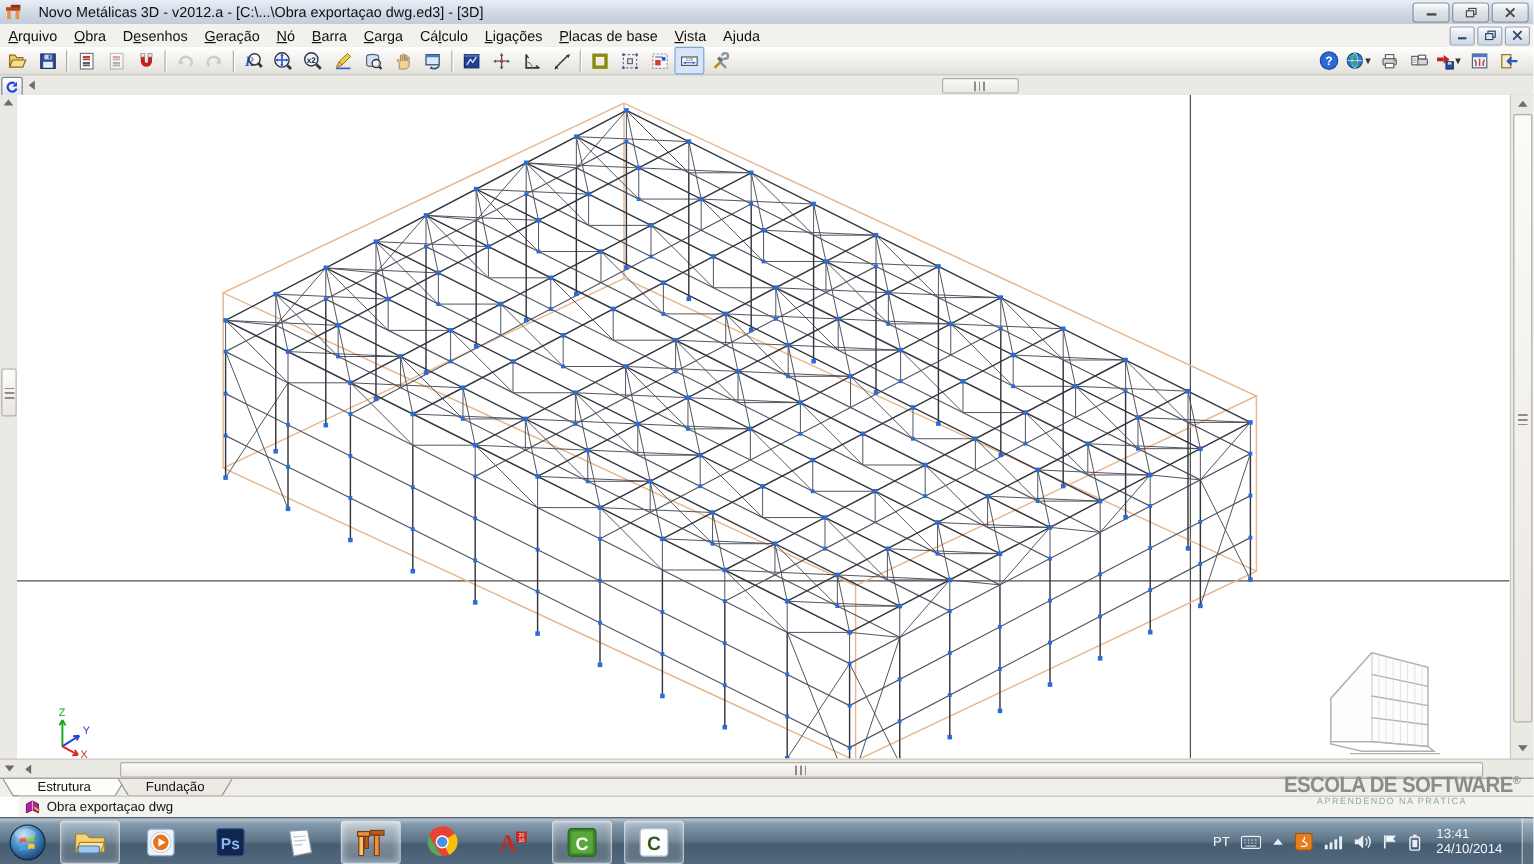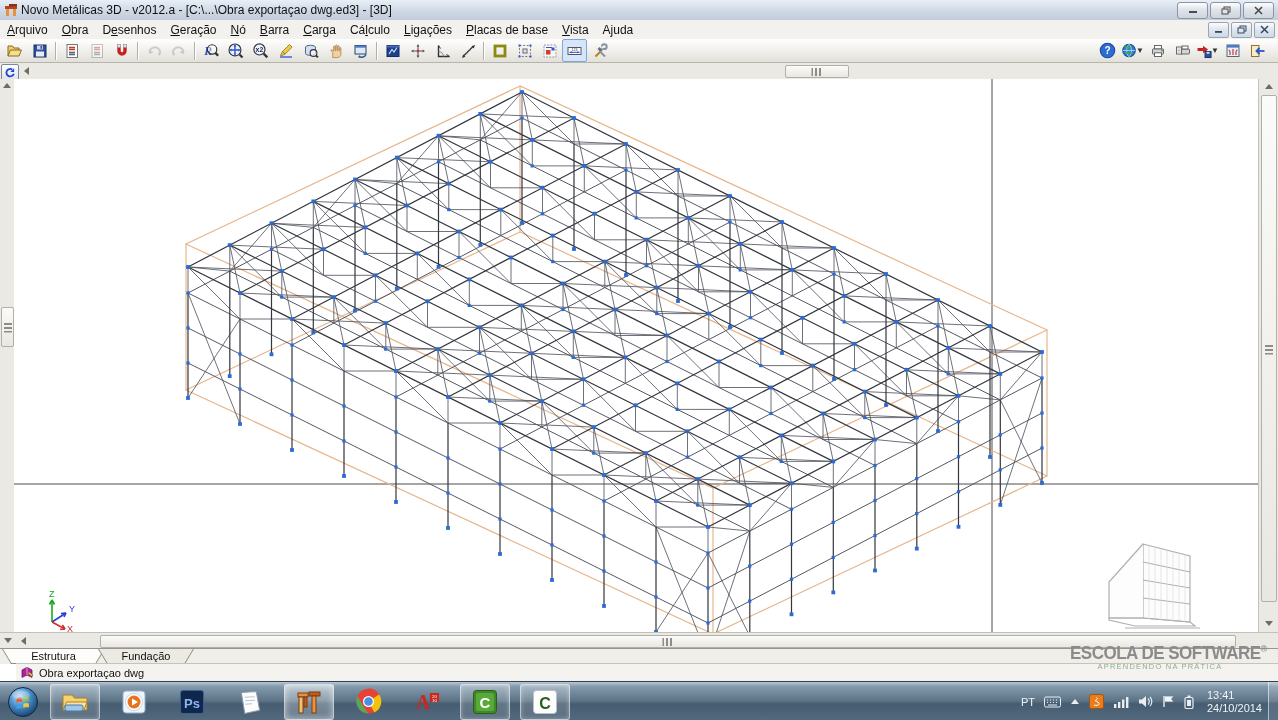--- a/index.html
+++ b/index.html
@@ -2,21 +2,21 @@
 <html><head>
 <meta charset="utf-8">
 <style>
   html,body{margin:0;padding:0}
   body{width:1278px;height:720px;overflow:hidden;position:relative;
        font-family:"Liberation Sans",sans-serif;background:#fff;-webkit-font-smoothing:antialiased}
   .abs{position:absolute}
   
   #titlebar{left:0;top:0;width:1278px;height:20px;display:flex;align-items:center;
     background:linear-gradient(#e9eff7,#cdd7e3 60%,#c2cdda);border-bottom:1px solid #96a2b2;font-size:12px;color:#111}
-  #title-text{margin-left:3px;white-space:nowrap}
+  #title-text{margin-left:14px;white-space:nowrap}
   .winbtns{margin-left:auto;margin-right:4px;display:flex;gap:2px}
   .winbtn{width:29px;height:15px;border:1px solid #8b95a4;border-radius:3px;
     background:linear-gradient(#fefefe,#dfe4ea 45%,#cfd5dd);display:flex;align-items:center;justify-content:center}
   
   #menubar{left:0;top:20px;width:1278px;height:19px;background:#f2f1ee;border-bottom:1px solid #d9d7d1;
     display:flex;align-items:center;font-size:12px;color:#111}
   .menu-item{padding:2px 7px;cursor:default}
   .mdibtns{margin-left:auto;margin-right:3px;display:flex;gap:2px}
   .mdibtn{width:19px;height:14px;border:1px solid #9aa5b4;border-radius:2px;
     background:linear-gradient(#fbfcfe,#dde5ef 50%,#cfd9e6);display:flex;align-items:center;justify-content:center}
@@ -67,21 +67,21 @@
     display:flex;align-items:center;gap:5px;font-size:11px;color:#111;padding-left:4px;box-sizing:border-box}
   
   #taskbar{left:0;top:681px;width:1278px;height:39px;display:flex;align-items:center;
     background:linear-gradient(#b9c7d3,#8399ac 12%,#5d7487 48%,#465d71 56%,#516succ 100%);
     background:linear-gradient(180deg,#b9c7d3 0%,#8399ac 12%,#5d7487 48%,#465d71 56%,#546b7f 100%);
     border-top:1px solid #2e4254}
   #start-orb{width:34px;height:34px;margin:0 10px 0 6px;display:flex;align-items:center;justify-content:center}
   .task-item{width:48px;height:34px;margin-right:10px;display:flex;align-items:center;justify-content:center;border-radius:3px}
   .task-item.framed{border:1px solid rgba(255,255,255,.55);background:linear-gradient(rgba(255,255,255,.28),rgba(255,255,255,.06));box-shadow:inset 0 0 5px rgba(255,255,255,.35)}
   .task-item.active{background:linear-gradient(rgba(255,255,255,.45),rgba(255,255,255,.14));box-shadow:inset 0 0 7px rgba(255,255,255,.6)}
-  #tray{margin-left:auto;display:flex;align-items:center;gap:9px;color:#eef4f9;font-size:11px;padding-right:6px}
+  #tray{margin-left:auto;display:flex;align-items:center;gap:9px;color:#eef4f9;font-size:11px;padding-right:16px}
   #clock{text-align:left;line-height:13px;margin-left:4px}
   #show-desktop{width:9px;height:39px;border-left:1px solid rgba(255,255,255,.55);background:linear-gradient(rgba(255,255,255,.18),rgba(255,255,255,.04))}
 </style>
 </head>
 <body>
 
 <div id="titlebar" class="abs">
   <span style="margin-left:4px;display:flex">
     <svg width="14" height="14" viewBox="0 0 14 14">
         <rect x="1" y="3" width="12" height="3" fill="#b8441f"></rect>

